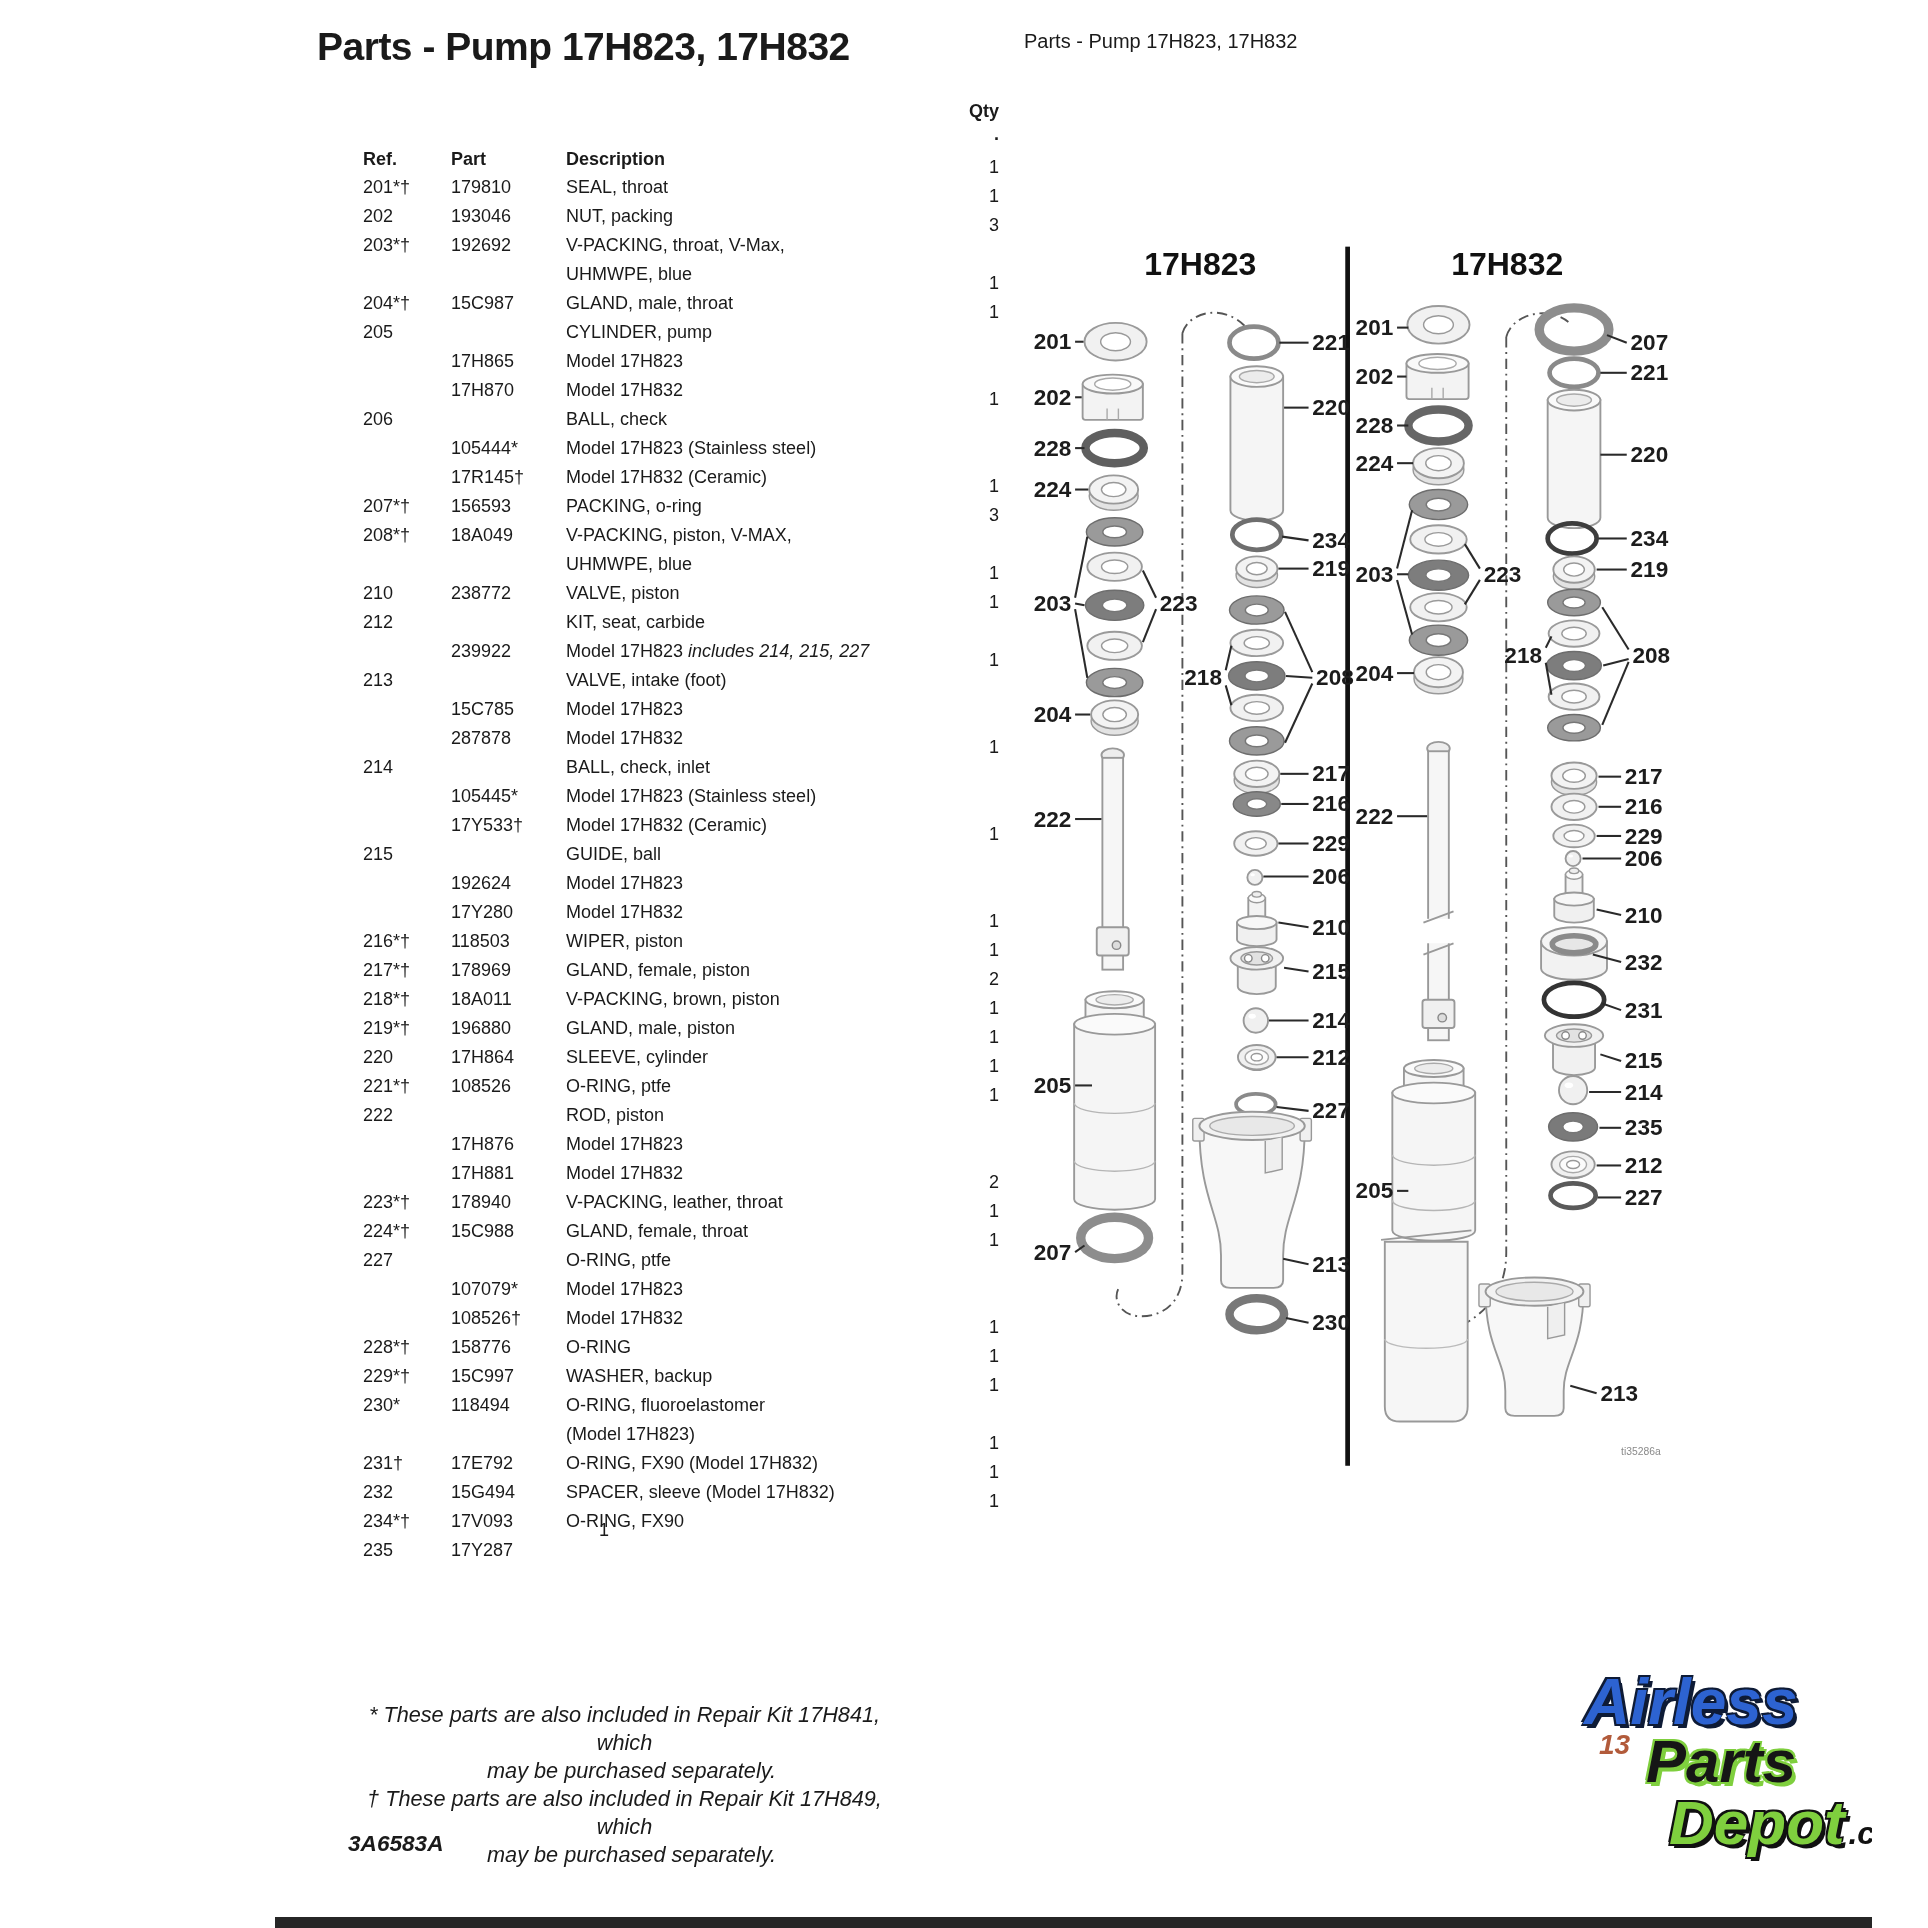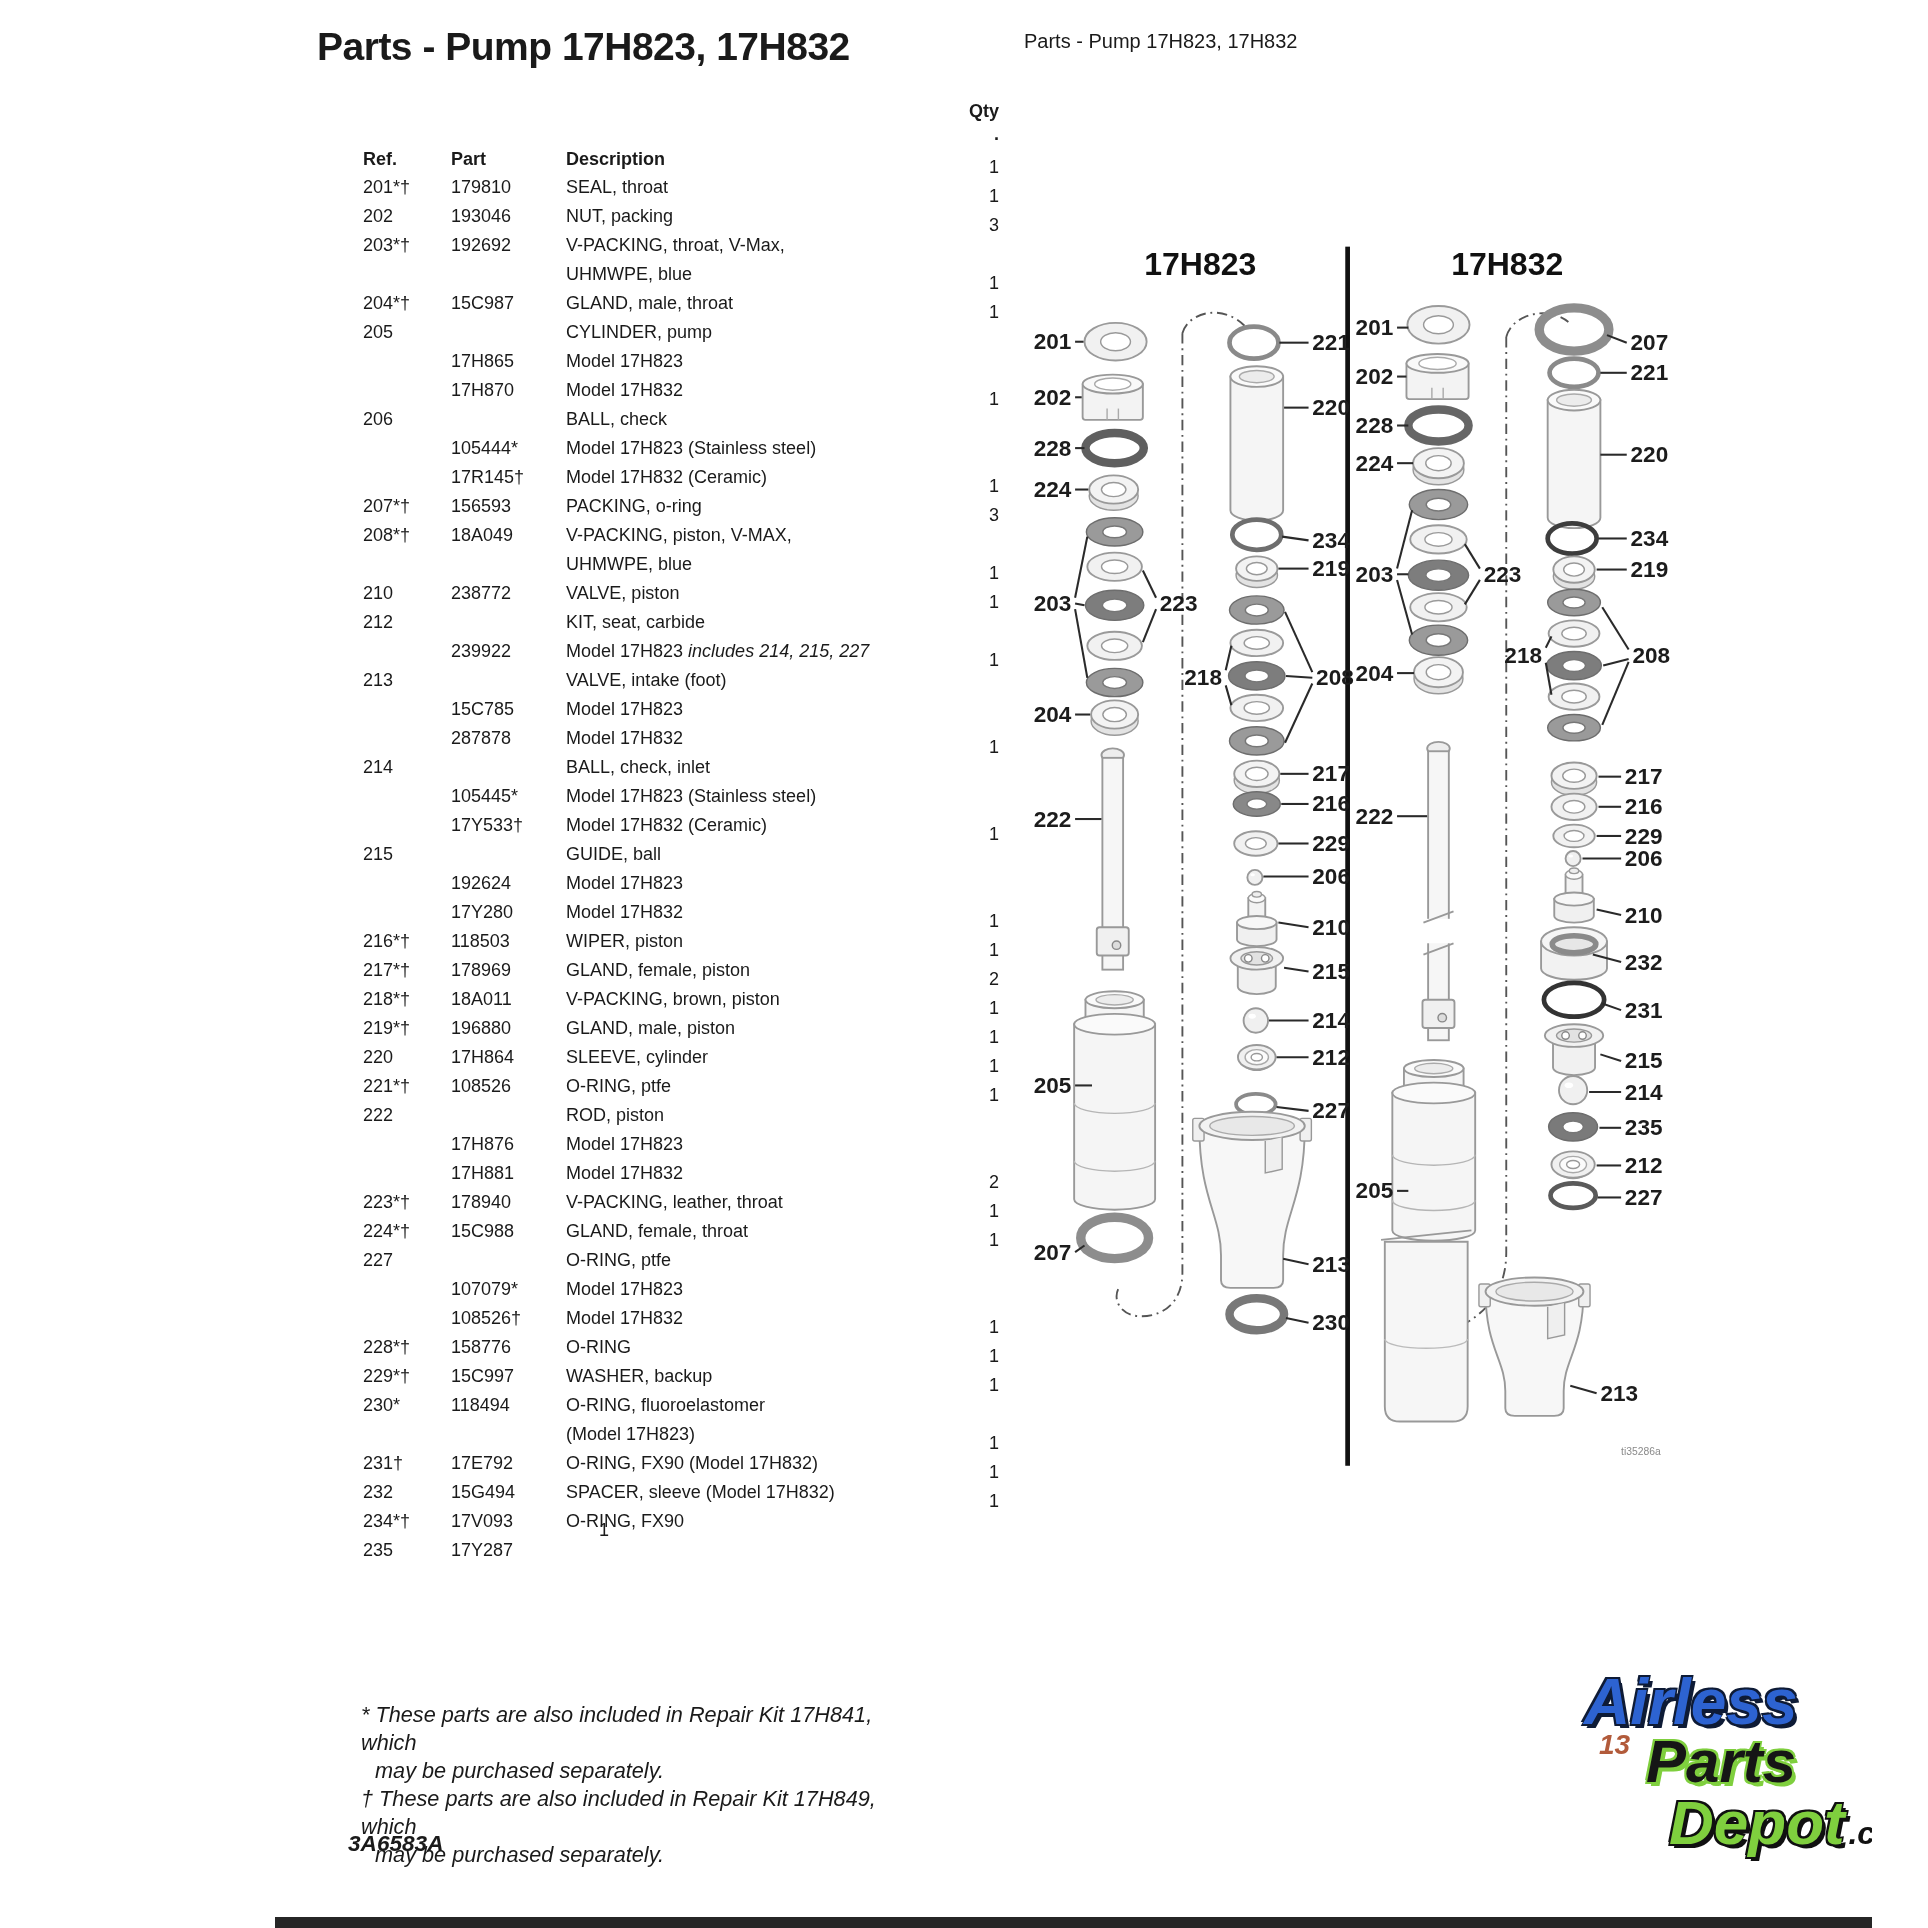--- a/index.html
+++ b/index.html
@@ -10,21 +10,21 @@
   .parts-table{position:absolute;left:363px;top:100px;width:636px;font-size:18px;}
   .hrow{display:flex;line-height:22.6px;font-weight:700;}
   .hrow.h3{line-height:28px;}
   .trow{display:flex;line-height:29px;align-items:flex-start;font-weight:400;}
   .c-ref{width:88px;flex:none;}
   .c-part{width:115px;flex:none;}
   .c-desc{flex:1;white-space:pre-line;}
   .c-qty{width:43px;flex:none;text-align:right;}
   .trow .c-qty{transform:translateY(-20px);}
   .em{font-style:italic;}
-  .footnotes{position:absolute;left:361px;top:1701px;font-size:21.7px;font-style:italic;line-height:28px;width:527px;}
+  .footnotes{position:absolute;left:361px;top:1701px;font-size:21.7px;font-style:italic;line-height:28px;width:527px;text-align:center;}
   .fn2{margin-left:14px;}
   .docnum{position:absolute;left:348px;top:1831px;font-size:22.6px;font-style:italic;font-weight:600;}
   .pagenum{position:absolute;left:1599px;top:1729px;font-size:28px;font-style:italic;font-weight:700;color:#b25b3b;}
   #diagramSvg{position:absolute;left:0;top:0;pointer-events:none;}
   .logo-airless{position:absolute;left:1584px;top:1665px;font-size:64px;font-weight:800;font-style:italic;color:#2d63d1;
     text-shadow:3.8px 3.8px 0 #0e1b36,-1.9px -1.9px 0 #0e1b36,1.9px -1.9px 0 #0e1b36,-1.9px 1.9px 0 #0e1b36;}
   .logo-parts{position:absolute;left:1646px;top:1727px;font-size:60px;font-weight:800;font-style:italic;color:#161616;
     text-shadow:3.8px 3.8px 0 #7fcf3e,-1.9px -1.9px 0 #7fcf3e,1.9px -1.9px 0 #7fcf3e,-1.9px 1.9px 0 #7fcf3e;}
   .logo-depot{position:absolute;left:1669px;top:1787px;font-size:62px;font-weight:800;font-style:italic;color:#7fcf3e;
     text-shadow:3.8px 3.8px 0 #101010,-1.9px -1.9px 0 #101010,1.9px -1.9px 0 #101010,-1.9px 1.9px 0 #101010;}

